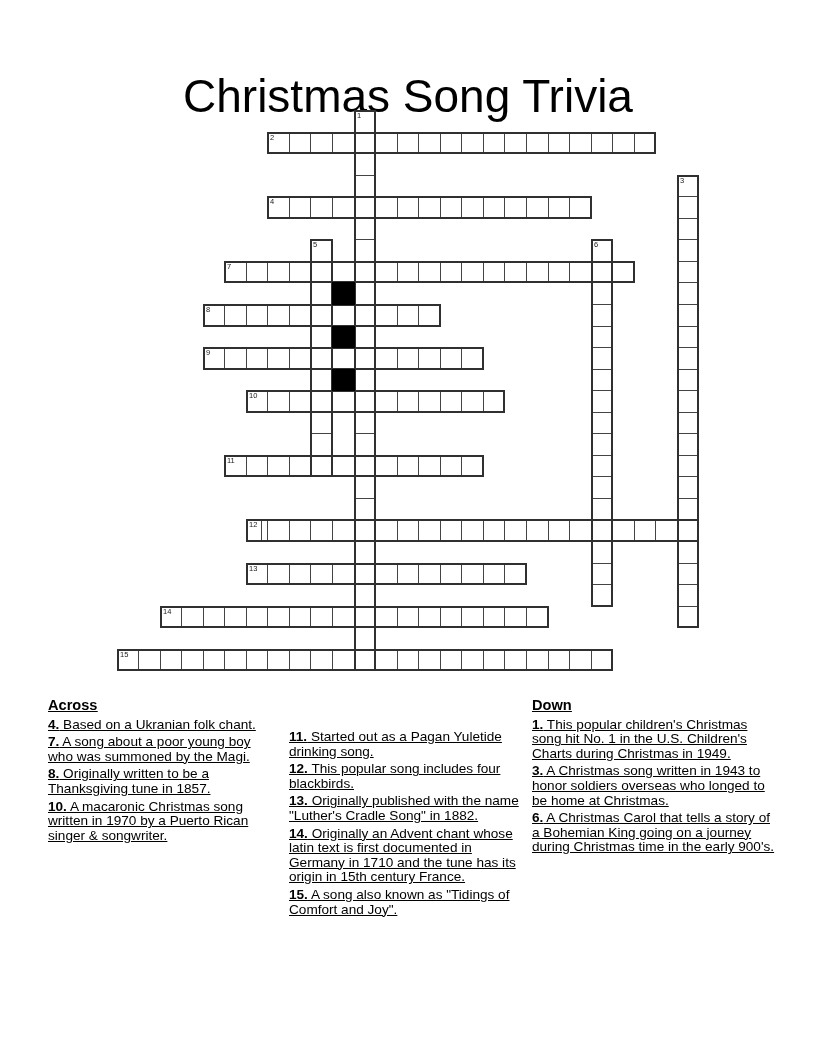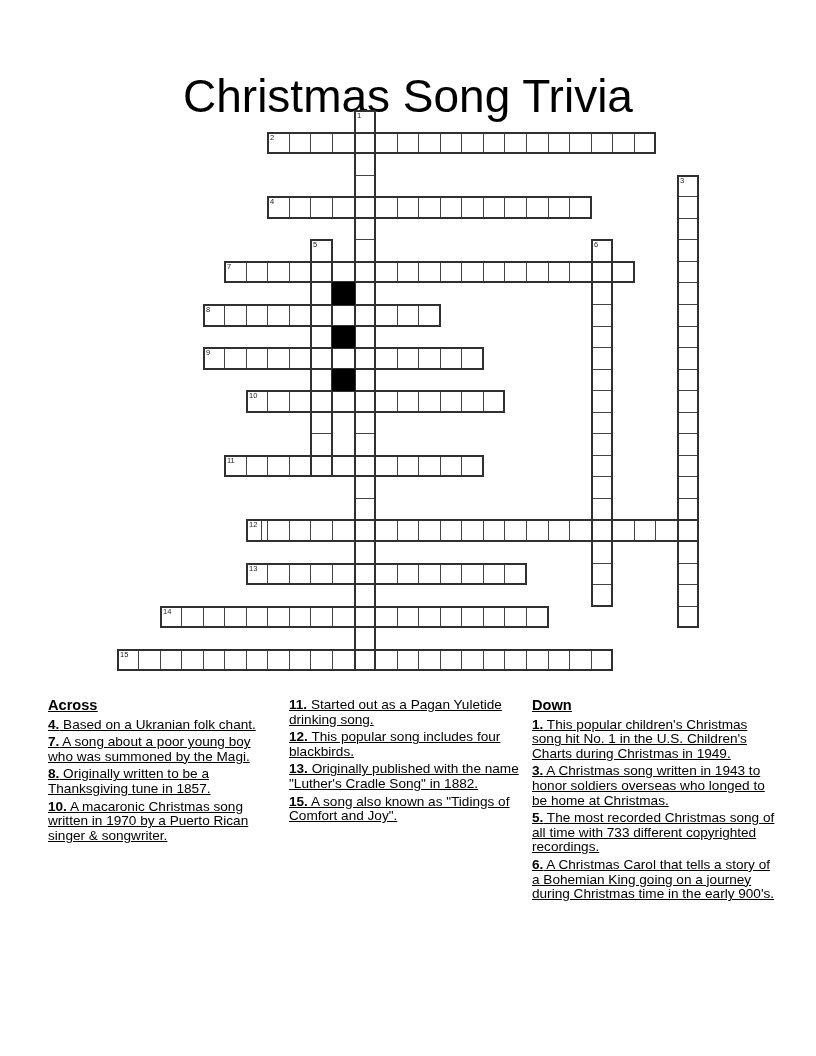--- a/index.html
+++ b/index.html
@@ -305,27 +305,27 @@
     </div>
 
   <div class="clue-col" style="left:48px;width:226px;">
     <p class="clue-header">Across</p>
       <p class="clue"><span class="clue-num">4.</span> Based on a Ukranian folk chant.</p>
       <p class="clue"><span class="clue-num">7.</span> A song about a poor young boy who was summoned by the Magi.</p>
       <p class="clue"><span class="clue-num">8.</span> Originally written to be a Thanksgiving tune in 1857.</p>
       <p class="clue"><span class="clue-num">10.</span> A macaronic Christmas song written in 1970 by a Puerto Rican singer &amp; songwriter.</p>
     </div>
 
-  <div class="clue-col" style="left:289px;width:232px;">
+  <div class="clue-col" style="left:289px;width:232px;margin-top:32px;">
       <p class="clue"><span class="clue-num">11.</span> Started out as a Pagan Yuletide drinking song.</p>
       <p class="clue"><span class="clue-num">12.</span> This popular song includes four blackbirds.</p>
       <p class="clue"><span class="clue-num">13.</span> Originally published with the name "Luther's Cradle Song" in 1882.</p>
+      <p class="clue"><span class="clue-num">14.</span> Originally an Advent chant whose latin text is first documented in Germany in 1710 and the tune has its origin in 15th century France.</p>
       <p class="clue"><span class="clue-num">15.</span> A song also known as "Tidings of Comfort and Joy".</p>
     </div>
 
   <div class="clue-col" style="left:532px;width:248px;">
     <p class="clue-header">Down</p>
   <p class="clue"><span class="clue-num">1.</span> This popular children's Christmas song hit No. 1 in the U.S. Children's Charts during Christmas in 1949.</p>
       <p class="clue"><span class="clue-num">3.</span> A Christmas song written in 1943 to honor soldiers overseas who longed to be home at Christmas.</p>
-      <p class="clue"><span class="clue-num">5.</span> The most recorded Christmas song of all time with 733 different copyrighted recordings.</p>
       <p class="clue"><span class="clue-num">6.</span> A Christmas Carol that tells a story of a Bohemian King going on a journey during Christmas time in the early 900's.</p>
     </div>
 </div>
 
 </body></html>

